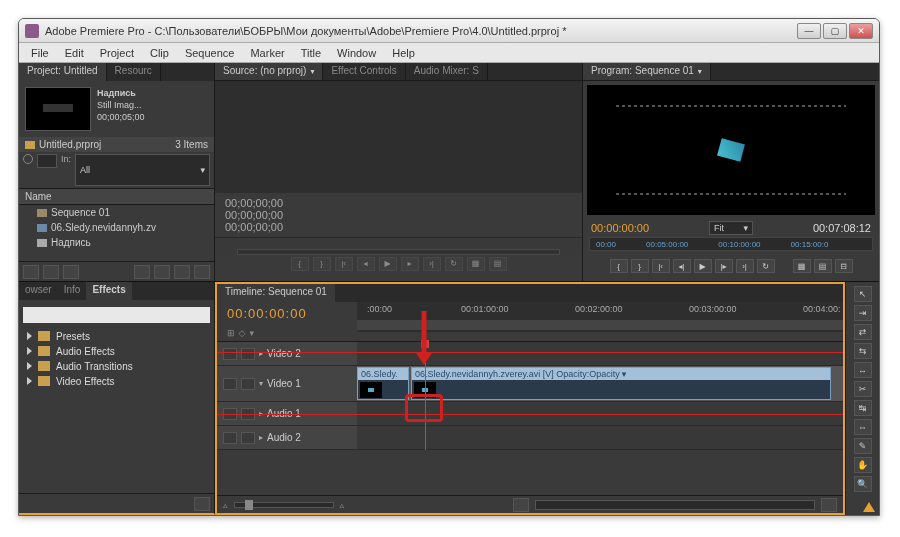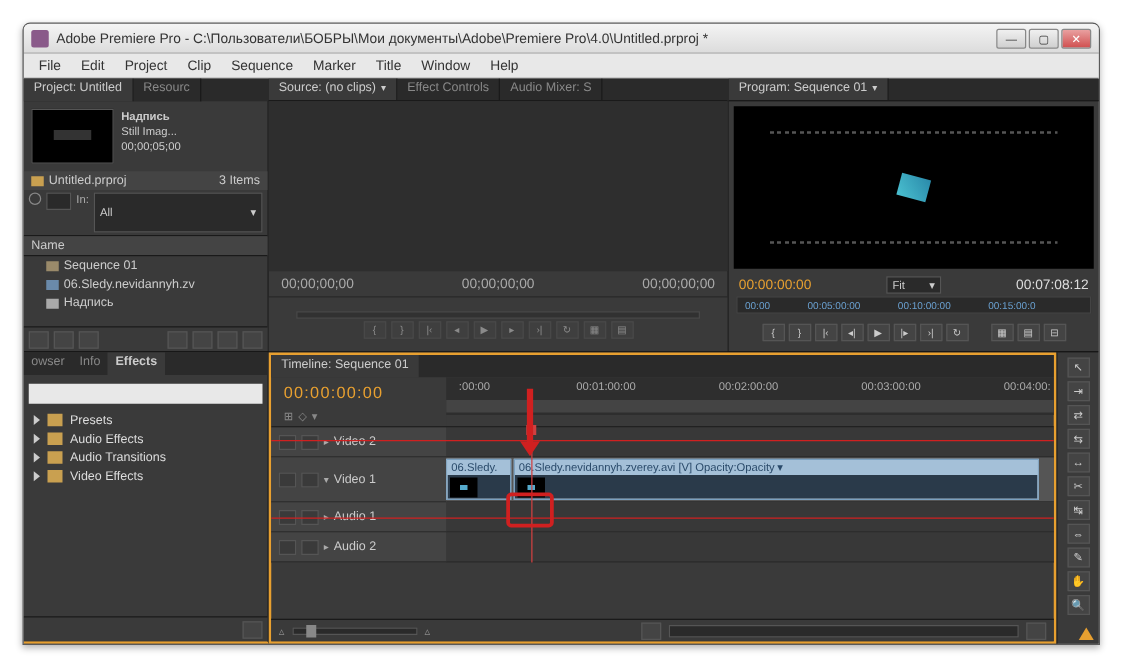--- a/index.html
+++ b/index.html
@@ -37,21 +37,21 @@
 .item-icon { width: 10px; height: 8px; background: #6a8aaa; }
 .proj-footer { height: 20px; background: #3a3a3a; border-top: 1px solid #1a1a1a; display: flex; align-items: center; padding: 0 4px; gap: 4px; }
 .ft-btn { width: 16px; height: 14px; background: #444; border: 1px solid #555; }
 
 .source-panel { flex: 1; background: #3a3a3a; border-right: 1px solid #1a1a1a; display: flex; flex-direction: column; }
 .source-tabs { display: flex; background: #2a2a2a; height: 18px; border-bottom: 1px solid #1a1a1a; }
 .src-tab { padding: 2px 8px; font-size: 10px; color: #888; cursor: pointer; border-right: 1px solid #1a1a1a; }
 .src-tab.active { background: #3a3a3a; color: #ccc; }
 .src-tab .drop { margin-left: 4px; font-size: 8px; }
 .src-viewer { flex: 1; background: #2e2e2e; }
-.src-time { display: flex; justify-content: space-between; padding: 4px 10px; font-size: 11px; color: #aaa; }
+.src-time { display: flex; justify-content: space-between; padding: 4px 10px; font-size: 11px; color: #aaa; flex-direction: column; }
 .src-controls { height: 44px; background: #3a3a3a; border-top: 1px solid #1a1a1a; display: flex; flex-direction: column; align-items: center; justify-content: center; gap: 2px; opacity: .55; }
 .ctrl-bar { height: 6px; width: 88%; background: #2a2a2a; border: 1px solid #555; }
 .ctrl-row { display: flex; gap: 4px; }
 .ctrl-btn { width: 18px; height: 14px; background: #444; border: 1px solid #555; font-size: 8px; color: #ccc; display: flex; align-items: center; justify-content: center; }
 
 .program-panel { width: 296px; background: #3a3a3a; display: flex; flex-direction: column; }
 .prog-viewer { flex: 1; background: #000; margin: 4px; position: relative; display: flex; align-items: center; justify-content: center; }
 .prog-asset { width: 24px; height: 18px; background: linear-gradient(45deg,#4ac0d0,#2a8aaa); transform: rotate(15deg); }
 .prog-time { display: flex; align-items: center; justify-content: space-between; padding: 2px 8px; font-size: 11px; }
 .prog-time .cur { color: #e8a030; }
@@ -192,21 +192,21 @@
       <div style="flex:1"></div>
       <div class="ft-btn"></div>
       <div class="ft-btn"></div>
       <div class="ft-btn"></div>
       <div class="ft-btn"></div>
      </div>
     </div>
 
     <div class="source-panel">
      <div class="source-tabs">
-      <div class="src-tab active"><span>Source: (no clips)</span><span class="drop">▾</span></div>
+      <div class="src-tab active"><span>Source: (no prproj)</span><span class="drop">▾</span></div>
       <div class="src-tab">Effect Controls</div>
       <div class="src-tab">Audio Mixer: S</div>
      </div>
      <div class="src-viewer"></div>
      <div class="src-time">
       <span style="color:#aaa">00;00;00;00</span>
       <span>00;00;00;00</span>
       <span>00;00;00;00</span>
      </div>
      <div class="src-controls">

